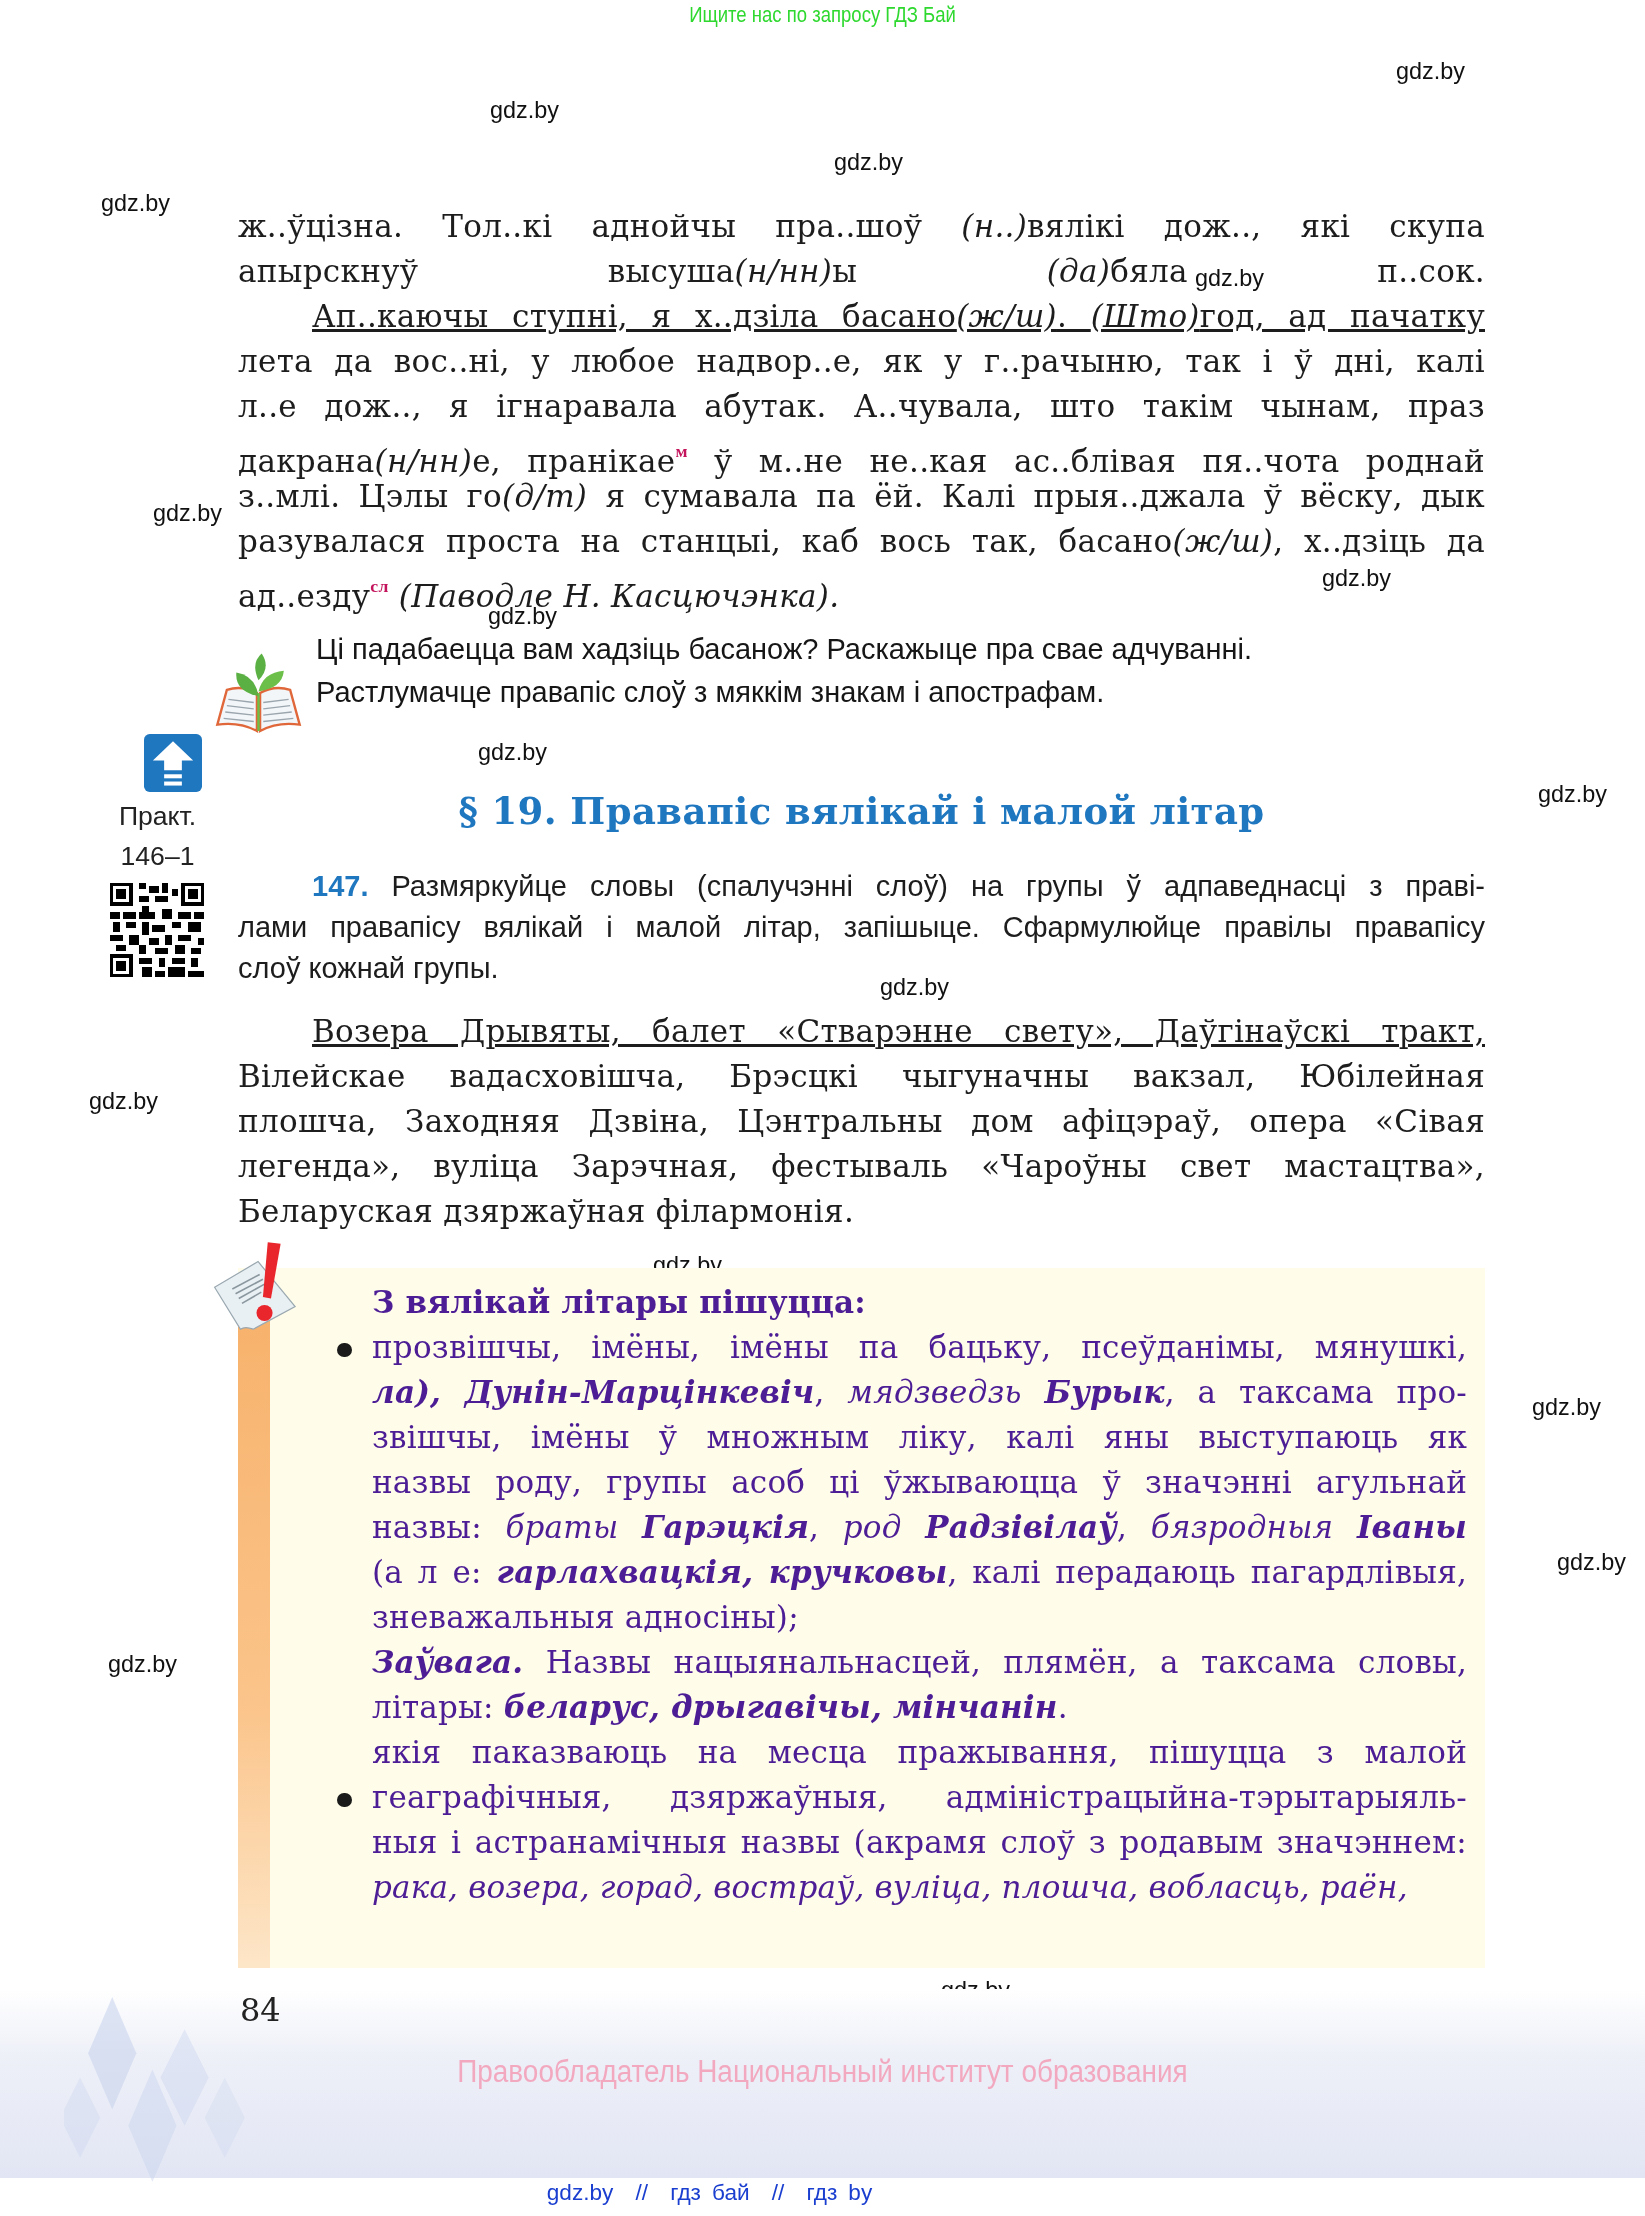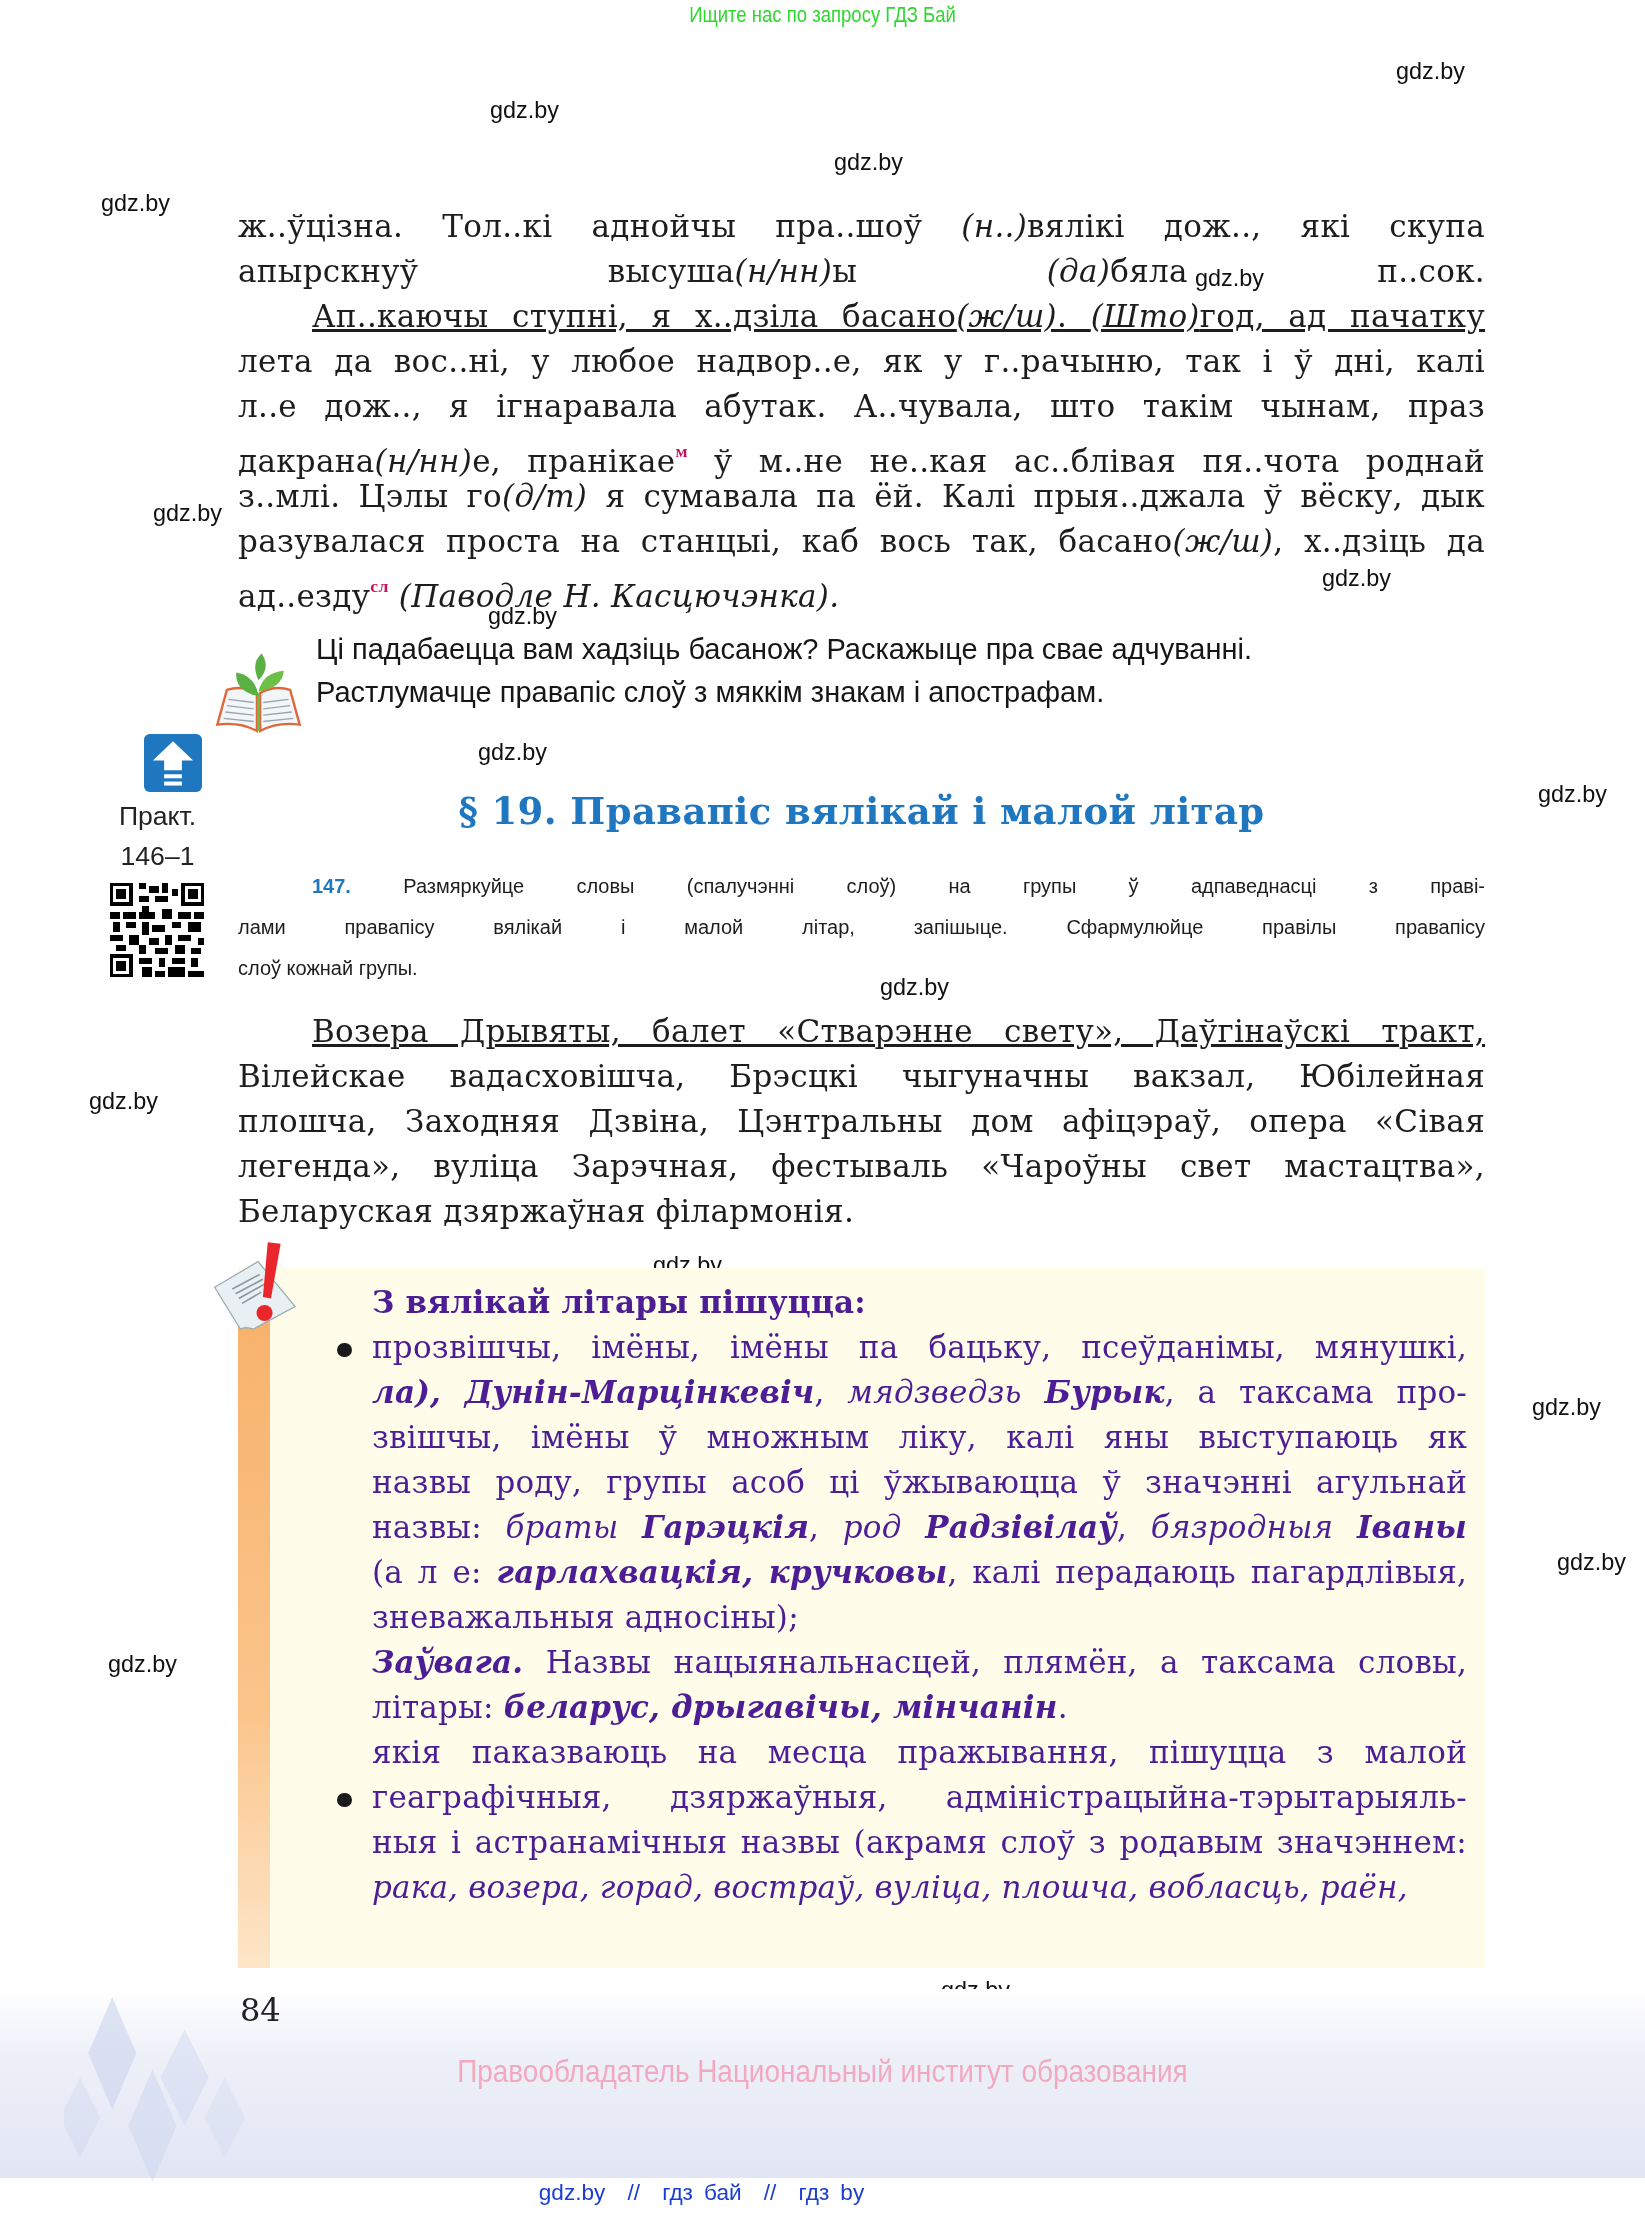--- a/index.html
+++ b/index.html
@@ -37,21 +37,21 @@
   .prakt { left: 105px; width: 105px; text-align: center; font-family: "Liberation Sans", sans-serif; font-size: 26.6px; color: #222; }
   .qr { left: 110px; top: 883px; width: 94px; height: 94px; }
 
   .section-heading {
     top: 789px; left: 238px; width: 1247px; text-align: center;
     font-family: "DejaVu Serif", serif; font-weight: bold; font-size: 37px; color: #1f77c0;
     letter-spacing: 0.4px;
   }
   .task {
     left: 238px; top: 866px; width: 1247px;
-    font-family: "Liberation Sans", sans-serif; font-size: 20px; line-height: 41px; color: #1d1d1d;
+    font-family: "Liberation Sans", sans-serif; font-size: 29px; line-height: 41px; color: #1d1d1d;
   }
   .task .line { display: block; white-space: nowrap; text-align: justify; text-align-last: justify; }
   .task .line.last { text-align-last: left; }
   .task-num { color: #1f77c0; font-weight: bold; }
 
   .rule-box {
     left: 238px; top: 1268px; width: 1247px; height: 700px;
     background: #fffdea;
   }
   .rule-bar {
@@ -72,21 +72,21 @@
     background: linear-gradient(#ffffff 0%, #eef0f8 35%, #e2e6f4 100%);
   }
   .diamonds { left: 64px; top: 1981px; width: 209px; height: 209px; opacity: 0.55; }
   .page-num { left: 240px; top: 1991px; font-family: "DejaVu Serif", serif; font-size: 32px; color: #222; }
   .copyright {
     top: 2054px; left: 0; width: 1645px; text-align: center;
     font-family: "Liberation Sans", sans-serif; font-size: 31px; color: #f2a8bf;
     transform: scaleX(0.9); transform-origin: center;
   }
   .bottom-links {
-    top: 2180px; left: 0; width: 1403px; text-align: center;
+    top: 2180px; left: 8px; width: 1403px; text-align: center;
     font-family: "Liberation Sans", sans-serif; font-size: 22.6px; color: #1a3ecf;
     word-spacing: 4.8px;
   }
 </style>
 </head>
 <body>
 
 <div class="abs top-banner">Ищите нас по запросу ГДЗ Бай</div>
 
 <div id="wm-layer">

